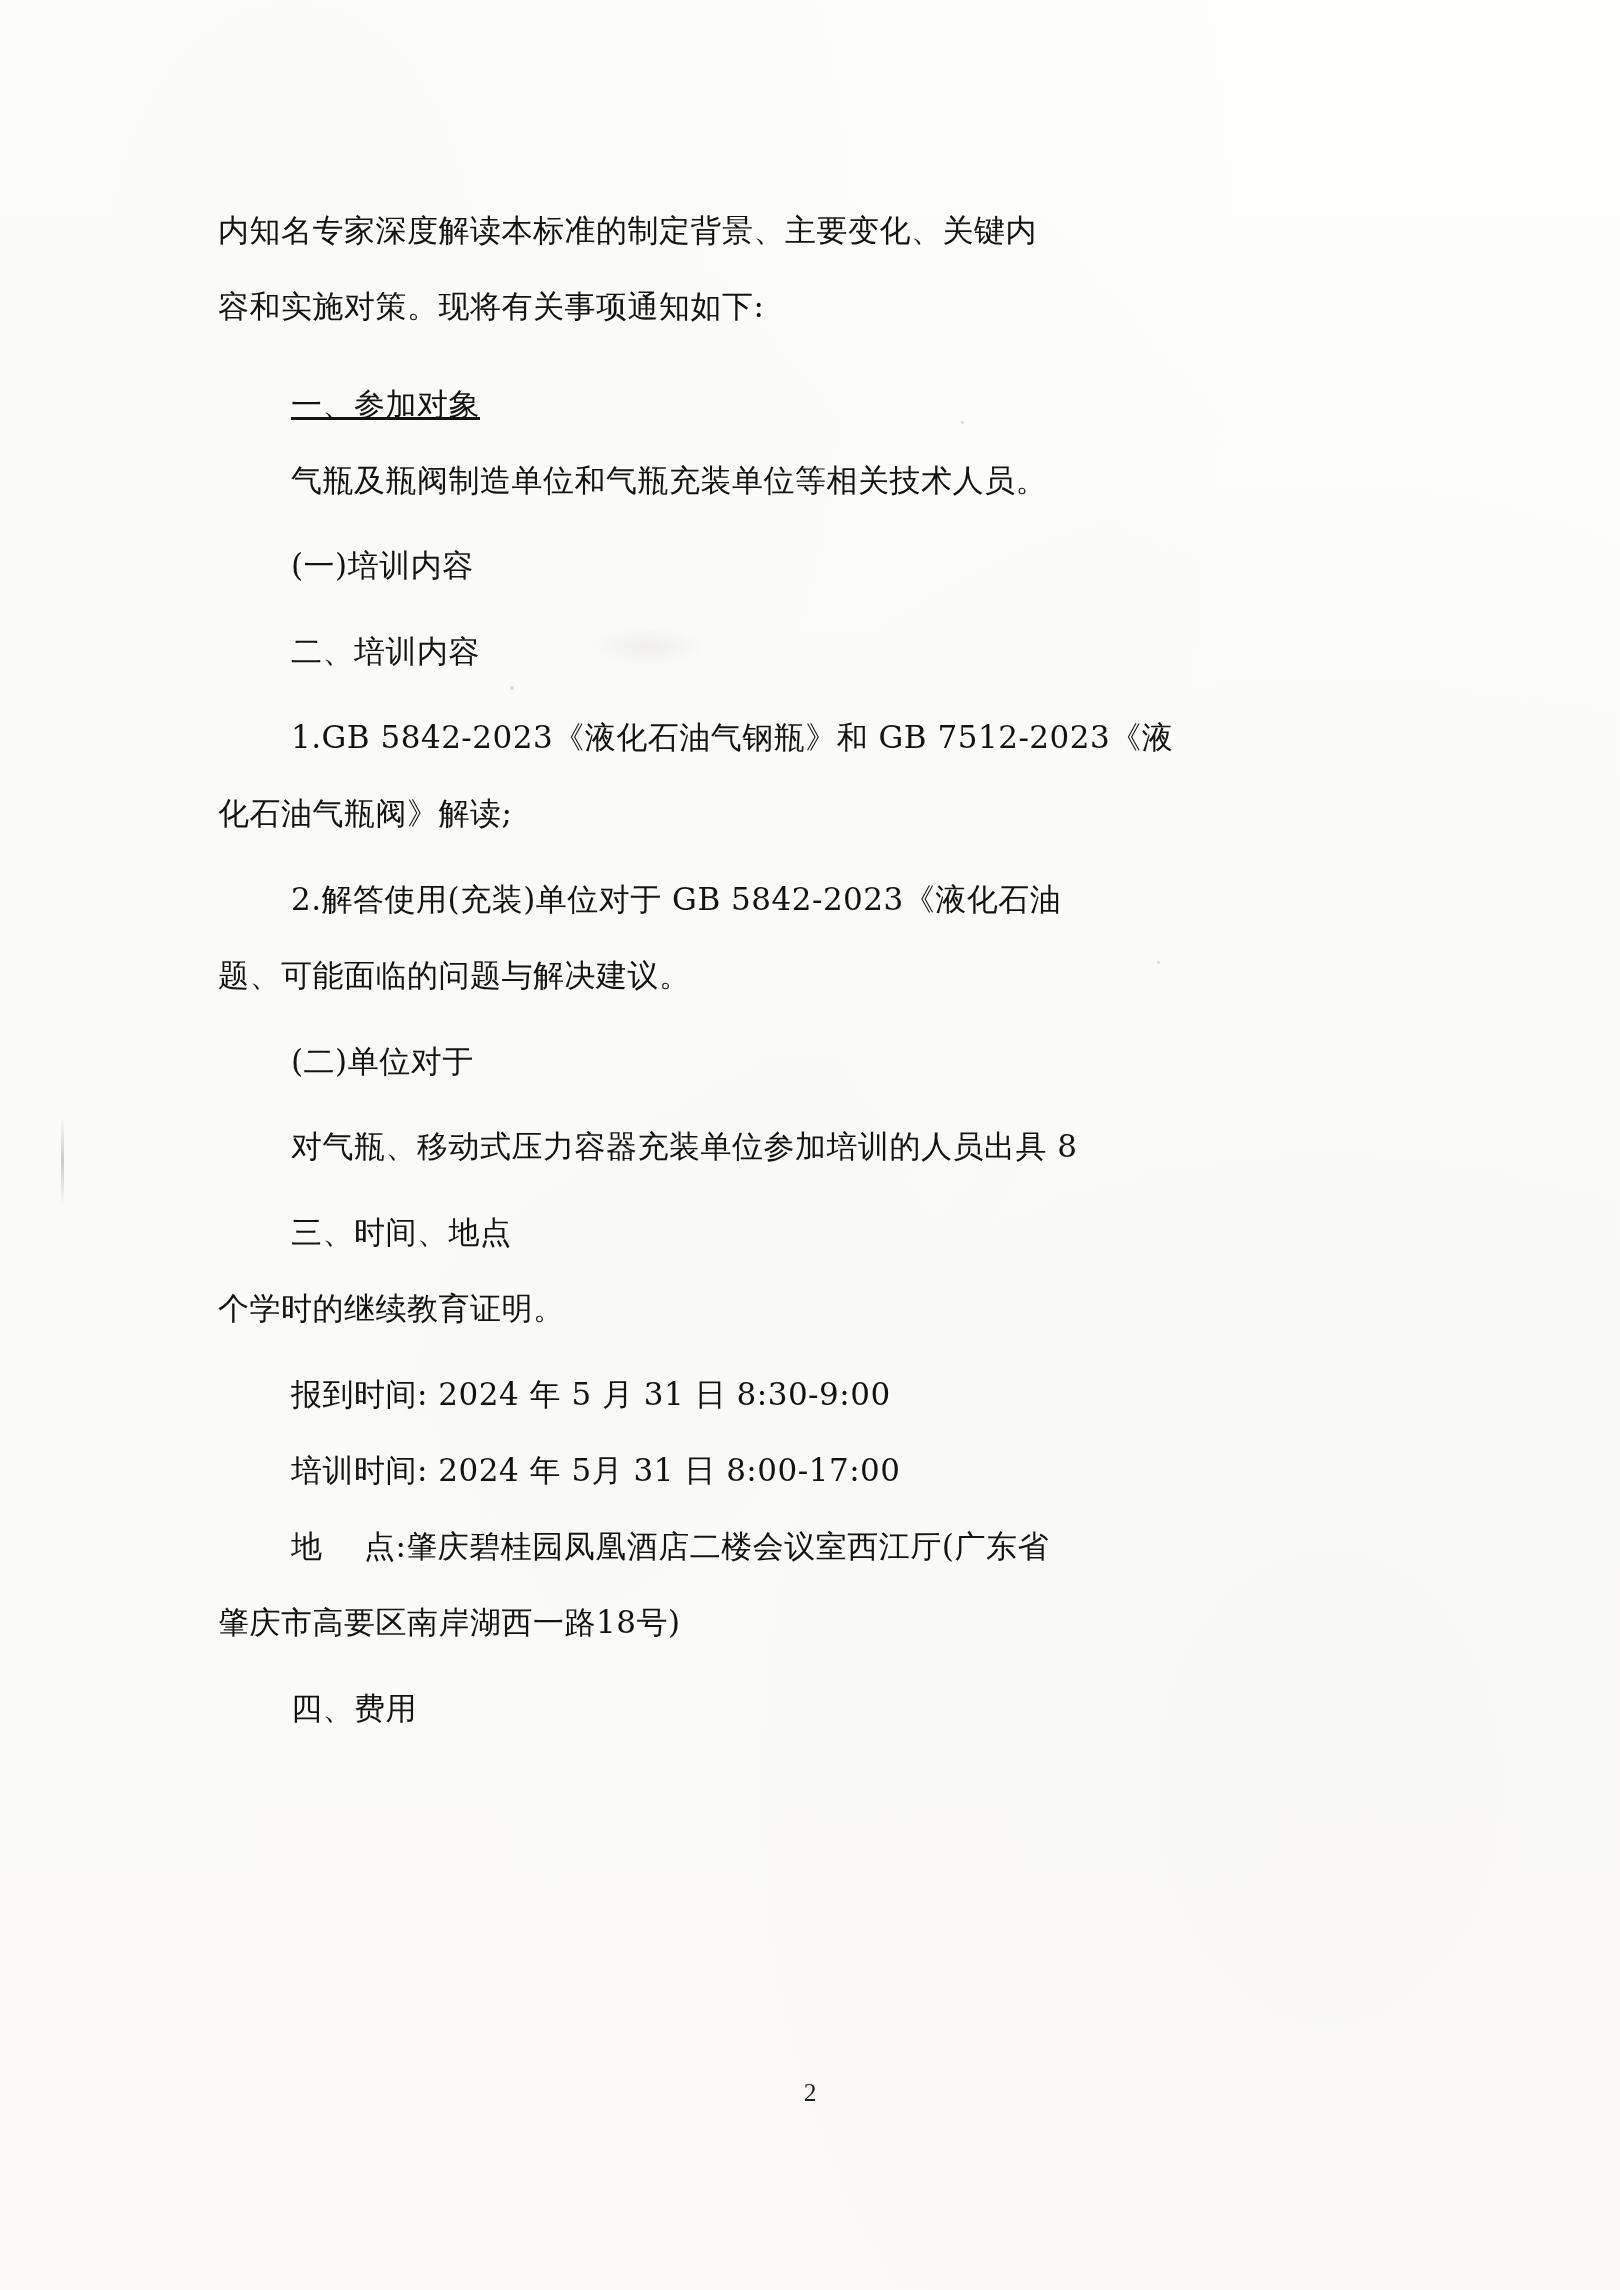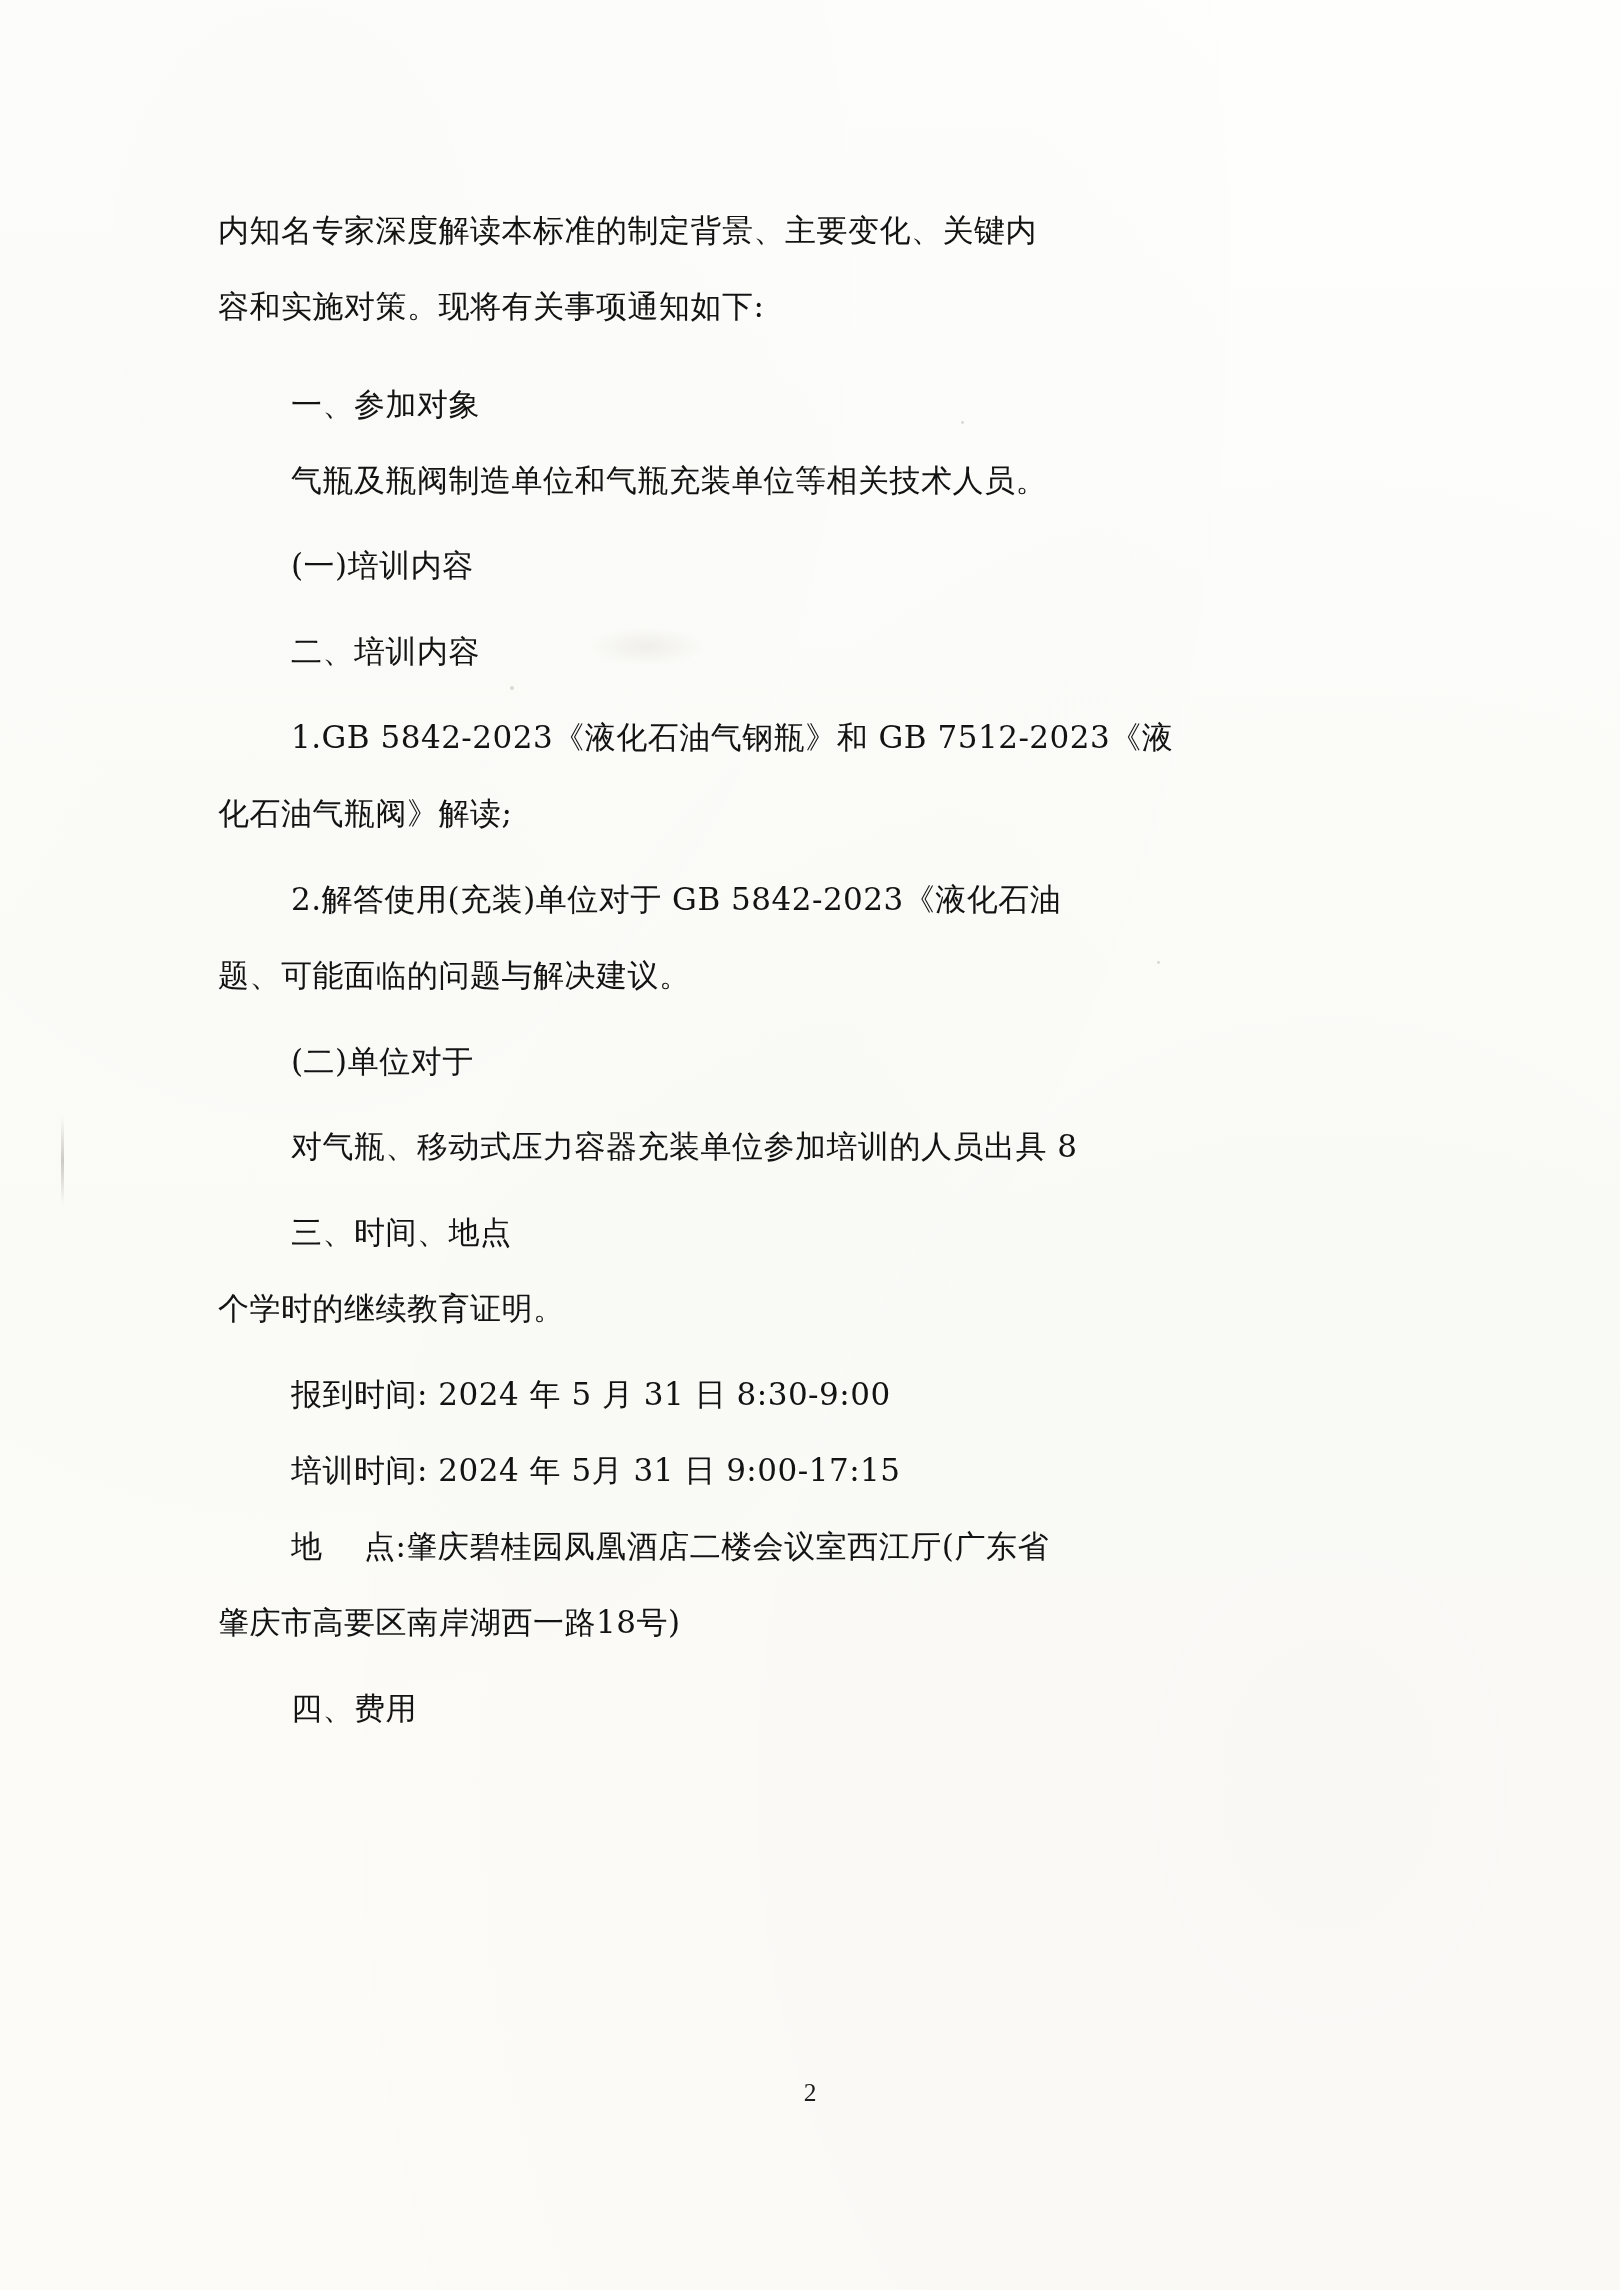--- a/index.html
+++ b/index.html
@@ -42,21 +42,21 @@
     font-size: 31px;
     line-height: 76px;
     color: #131313;
     letter-spacing: 0.5px;
     white-space: pre;
     font-family: "DejaVu Serif", "Liberation Serif", serif;
     font-weight: 500;
   }
   .indent-1 { padding-left: 0px; }
   .indent-2 { padding-left: 73px; }
-  .gap-top { margin-top: 21.6px; }
+  .gap-top { margin-top: 21.6px; text-decoration: underline; }
   .gap-small { margin-top: 9.8px; }
   .page-number {
     position: absolute;
     left: 0;
     top: 2078px;
     width: 1620px;
     text-align: center;
     font-size: 25.5px;
     color: #1c1c1c;
     font-family: "Liberation Serif", serif;
@@ -102,21 +102,21 @@
     <div class="line indent-2 gap-small">二、培训内容</div>
     <div class="line indent-2 gap-small">1.GB 5842-2023《液化石油气钢瓶》和 GB 7512-2023《液</div>
     <div class="line indent-1">化石油气瓶阀》解读;</div>
     <div class="line indent-2 gap-small">2.解答使用(充装)单位对于 GB 5842-2023《液化石油</div>
     <div class="line indent-1">题、可能面临的问题与解决建议。</div>
     <div class="line indent-2 gap-small">(二)单位对于</div>
     <div class="line indent-2 gap-small">对气瓶、移动式压力容器充装单位参加培训的人员出具 8</div>
     <div class="line indent-2 gap-small">三、时间、地点</div>
     <div class="line indent-1">个学时的继续教育证明。</div>
     <div class="line indent-2 gap-small">报到时间: 2024 年 5 月 31 日 8:30-9:00</div>
-    <div class="line indent-2">培训时间: 2024 年 5月 31 日 9:00-17:15</div>
+    <div class="line indent-2">培训时间: 2024 年 5月 31 日 8:00-17:00</div>
     <div class="line indent-2">地    点:肇庆碧桂园凤凰酒店二楼会议室西江厅(广东省</div>
     <div class="line indent-1">肇庆市高要区南岸湖西一路18号)</div>
     <div class="line indent-2 gap-small">四、费用</div>
   </div>
 
   <div class="page-number">2</div>
 </div>
 
 
 </body></html>

